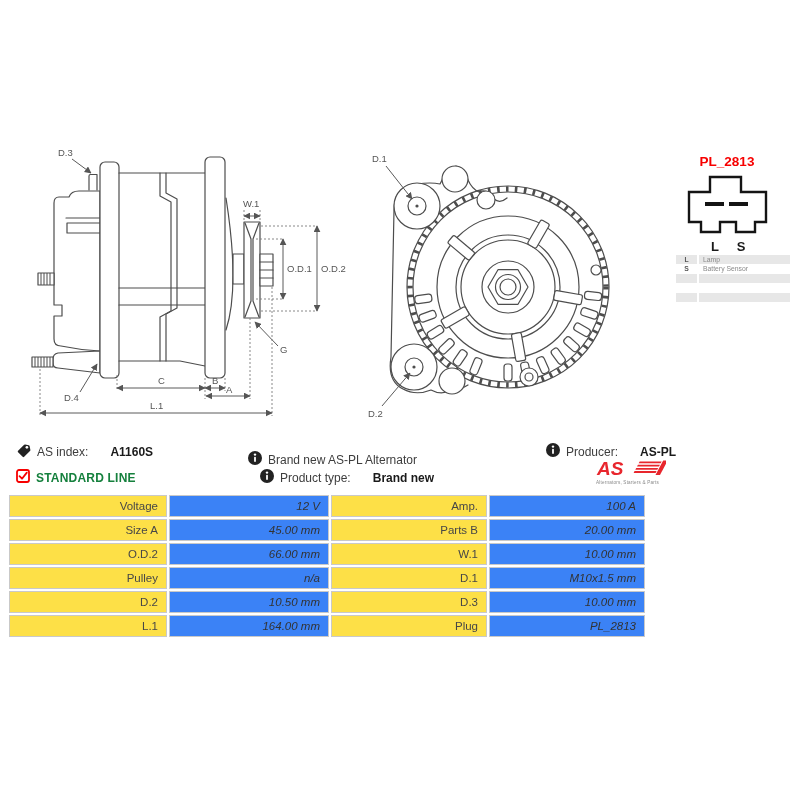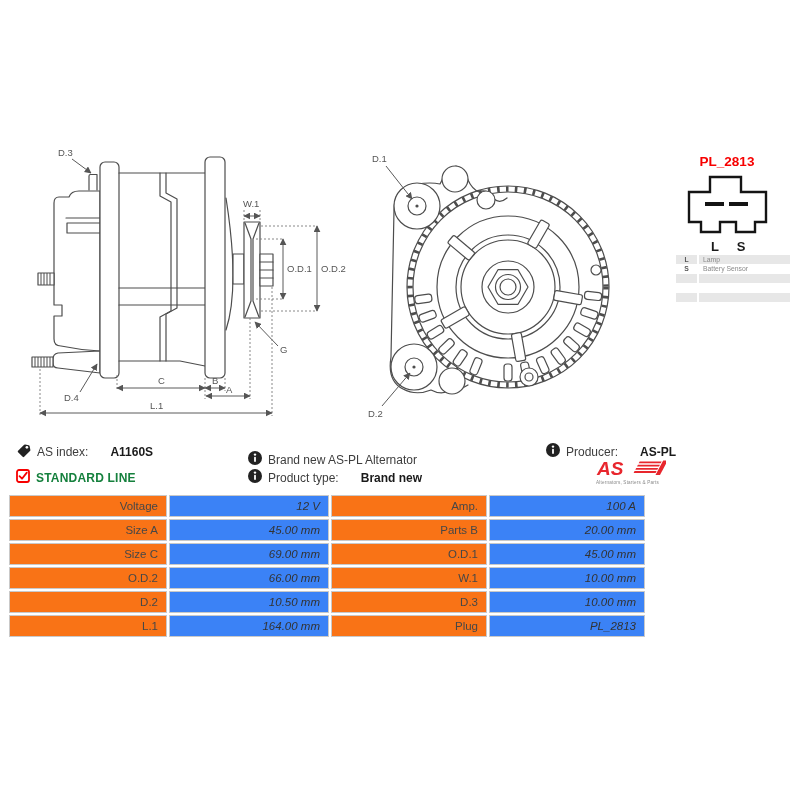--- a/index.html
+++ b/index.html
@@ -30,21 +30,21 @@
   .info-bar{position:absolute;left:0;top:438px;width:800px;height:52px;font-size:12px;}
   .info-item{position:absolute;display:flex;align-items:center;gap:6px;white-space:nowrap;}
   .b{font-weight:bold;color:#1a1a1a;margin-left:16px;}
   .redline{color:#15803d;font-weight:bold;letter-spacing:.2px;}
   .icn{display:inline-block;flex:0 0 auto;}
   .logo-wrap{position:absolute;left:596px;top:21px;}
 
   
   table.specs{position:absolute;left:7px;top:493px;border-collapse:separate;border-spacing:2px;table-layout:fixed;width:640px;font-size:11.5px;}
   table.specs td{height:20px;border:1px solid #c9c9c9;text-align:right;padding:0 8px 0 2px;overflow:hidden;}
-  td.k{background:#f97316;color:#474747;}
+  td.k{background:#fde047;color:#474747;}
   td.v{background:#3b82f6;color:#333;font-style:italic;}
 </style>
 </head>
 <body>
 
 <div class="page">
 
   <svg class="drawings" width="800" height="440" viewBox="0 0 800 440">
     <defs>
       <marker id="arr" viewBox="0 0 10 10" refX="9" refY="5" markerWidth="7" markerHeight="7" orient="auto-start-reverse">
@@ -264,21 +264,21 @@
     <div class="info-item" style="left:16px;top:31px;">
       <span class="icn">
         <svg width="14" height="14" viewBox="0 0 14 14">
             <rect x="1" y="1" width="12" height="12" rx="2" fill="none" stroke="#f70000" stroke-width="1.8"></rect>
             <path d="M3.5 7.2 L6 9.7 L10.8 3.6" fill="none" stroke="#f70000" stroke-width="1.8" stroke-linecap="round" stroke-linejoin="round"></path>
           </svg>
       </span>
       <span class="redline">STANDARD LINE</span>
     </div>
 
-    <div class="info-item" style="left:248px;top:31px;text-align:right;">
+    <div class="info-item" style="left:260px;top:31px;text-align:right;">
       <span class="icn">
         <svg width="14" height="14" viewBox="0 0 14 14">
             <circle cx="7" cy="7" r="7" fill="#222"></circle>
             <circle cx="7" cy="3.6" r="1.2" fill="#fff"></circle>
             <rect x="6.1" y="5.7" width="1.8" height="5.2" rx="0.9" fill="#fff"></rect>
           </svg>
       </span>
       <span>Product type:</span>
       <span class="b">Brand new</span>
     </div>
@@ -312,32 +312,32 @@
         <td class="k">Amp.</td>
         <td class="v">100 A</td>
       </tr>
       <tr>
         <td class="k">Size A</td>
         <td class="v">45.00 mm</td>
         <td class="k">Parts B</td>
         <td class="v">20.00 mm</td>
       </tr>
       <tr>
-        <td class="k">Size C</td>
-        <td class="v">69.00 mm</td>
-        <td class="k">O.D.1</td>
-        <td class="v">45.00 mm</td>
-      </tr>
-      <tr>
         <td class="k">O.D.2</td>
         <td class="v">66.00 mm</td>
         <td class="k">W.1</td>
         <td class="v">10.00 mm</td>
       </tr>
       <tr>
+        <td class="k">Pulley</td>
+        <td class="v">n/a</td>
+        <td class="k">D.1</td>
+        <td class="v">M10x1.5 mm</td>
+      </tr>
+      <tr>
         <td class="k">D.2</td>
         <td class="v">10.50 mm</td>
         <td class="k">D.3</td>
         <td class="v">10.00 mm</td>
       </tr>
       <tr>
         <td class="k">L.1</td>
         <td class="v">164.00 mm</td>
         <td class="k">Plug</td>
         <td class="v">PL_2813</td>

